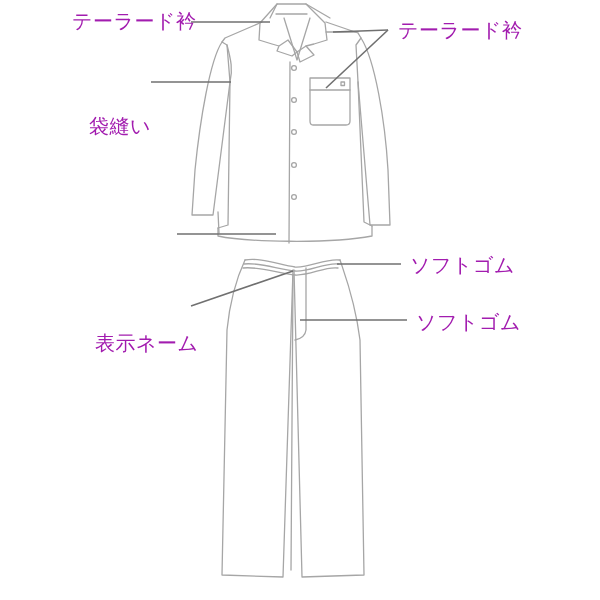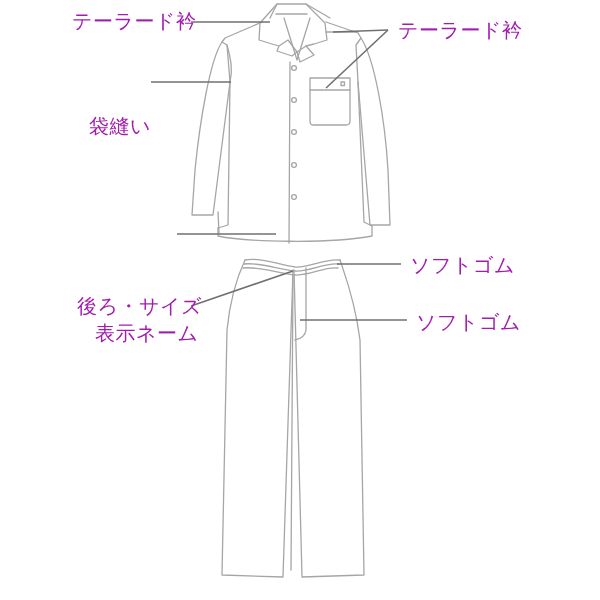--- a/index.html
+++ b/index.html
@@ -90,17 +90,16 @@
       <line x1="337" y1="264" x2="401" y2="264"></line>
       <line x1="191" y1="306" x2="293" y2="271"></line>
       <line x1="300" y1="320" x2="407" y2="320"></line>
     </g>
   </svg>
 
   <div class="label" style="left:72px; top:12px;">テーラード衿</div>
   <div class="label" style="left:89px; top:73px;margin-top:44px;">袋縫い</div>
   <div class="label" style="left:398px; top:21px;">テーラード衿</div>
   <div class="label" style="left:410px; top:256px;">ソフトゴム</div>
-  <div class="label" style="left:77px; top:297px;">後ろ・サイズ</div>
-  <div class="label" style="left:95px; top:324px;">表示ネーム</div>
+  <div class="label" style="left:95px; top:334px;">表示ネーム</div>
   <div class="label" style="left:416px; top:313px;">ソフトゴム</div>
 
 </div>
 
 </body></html>

